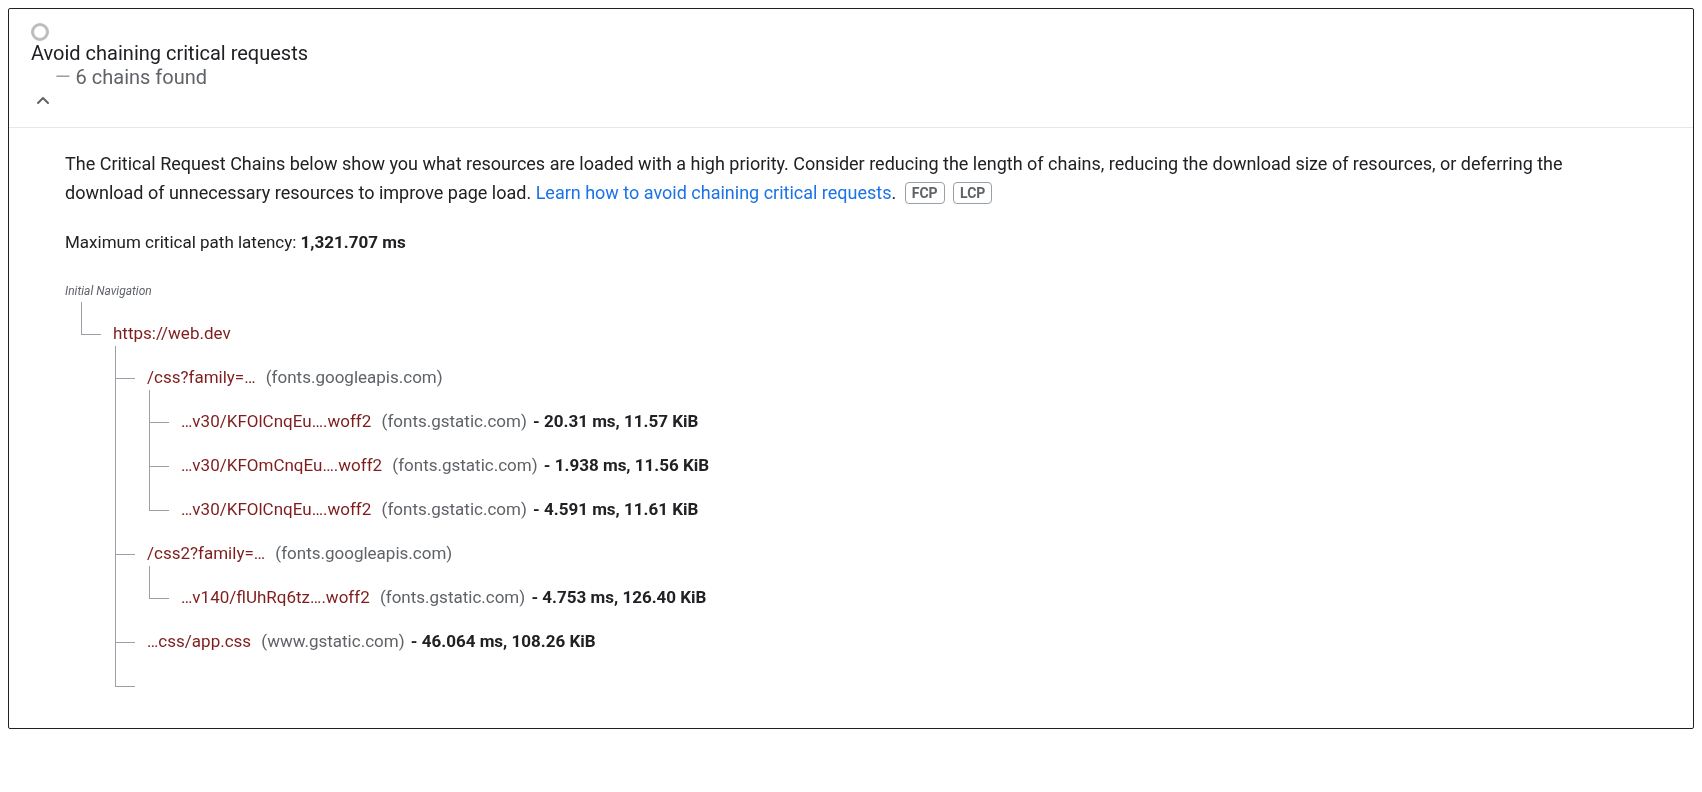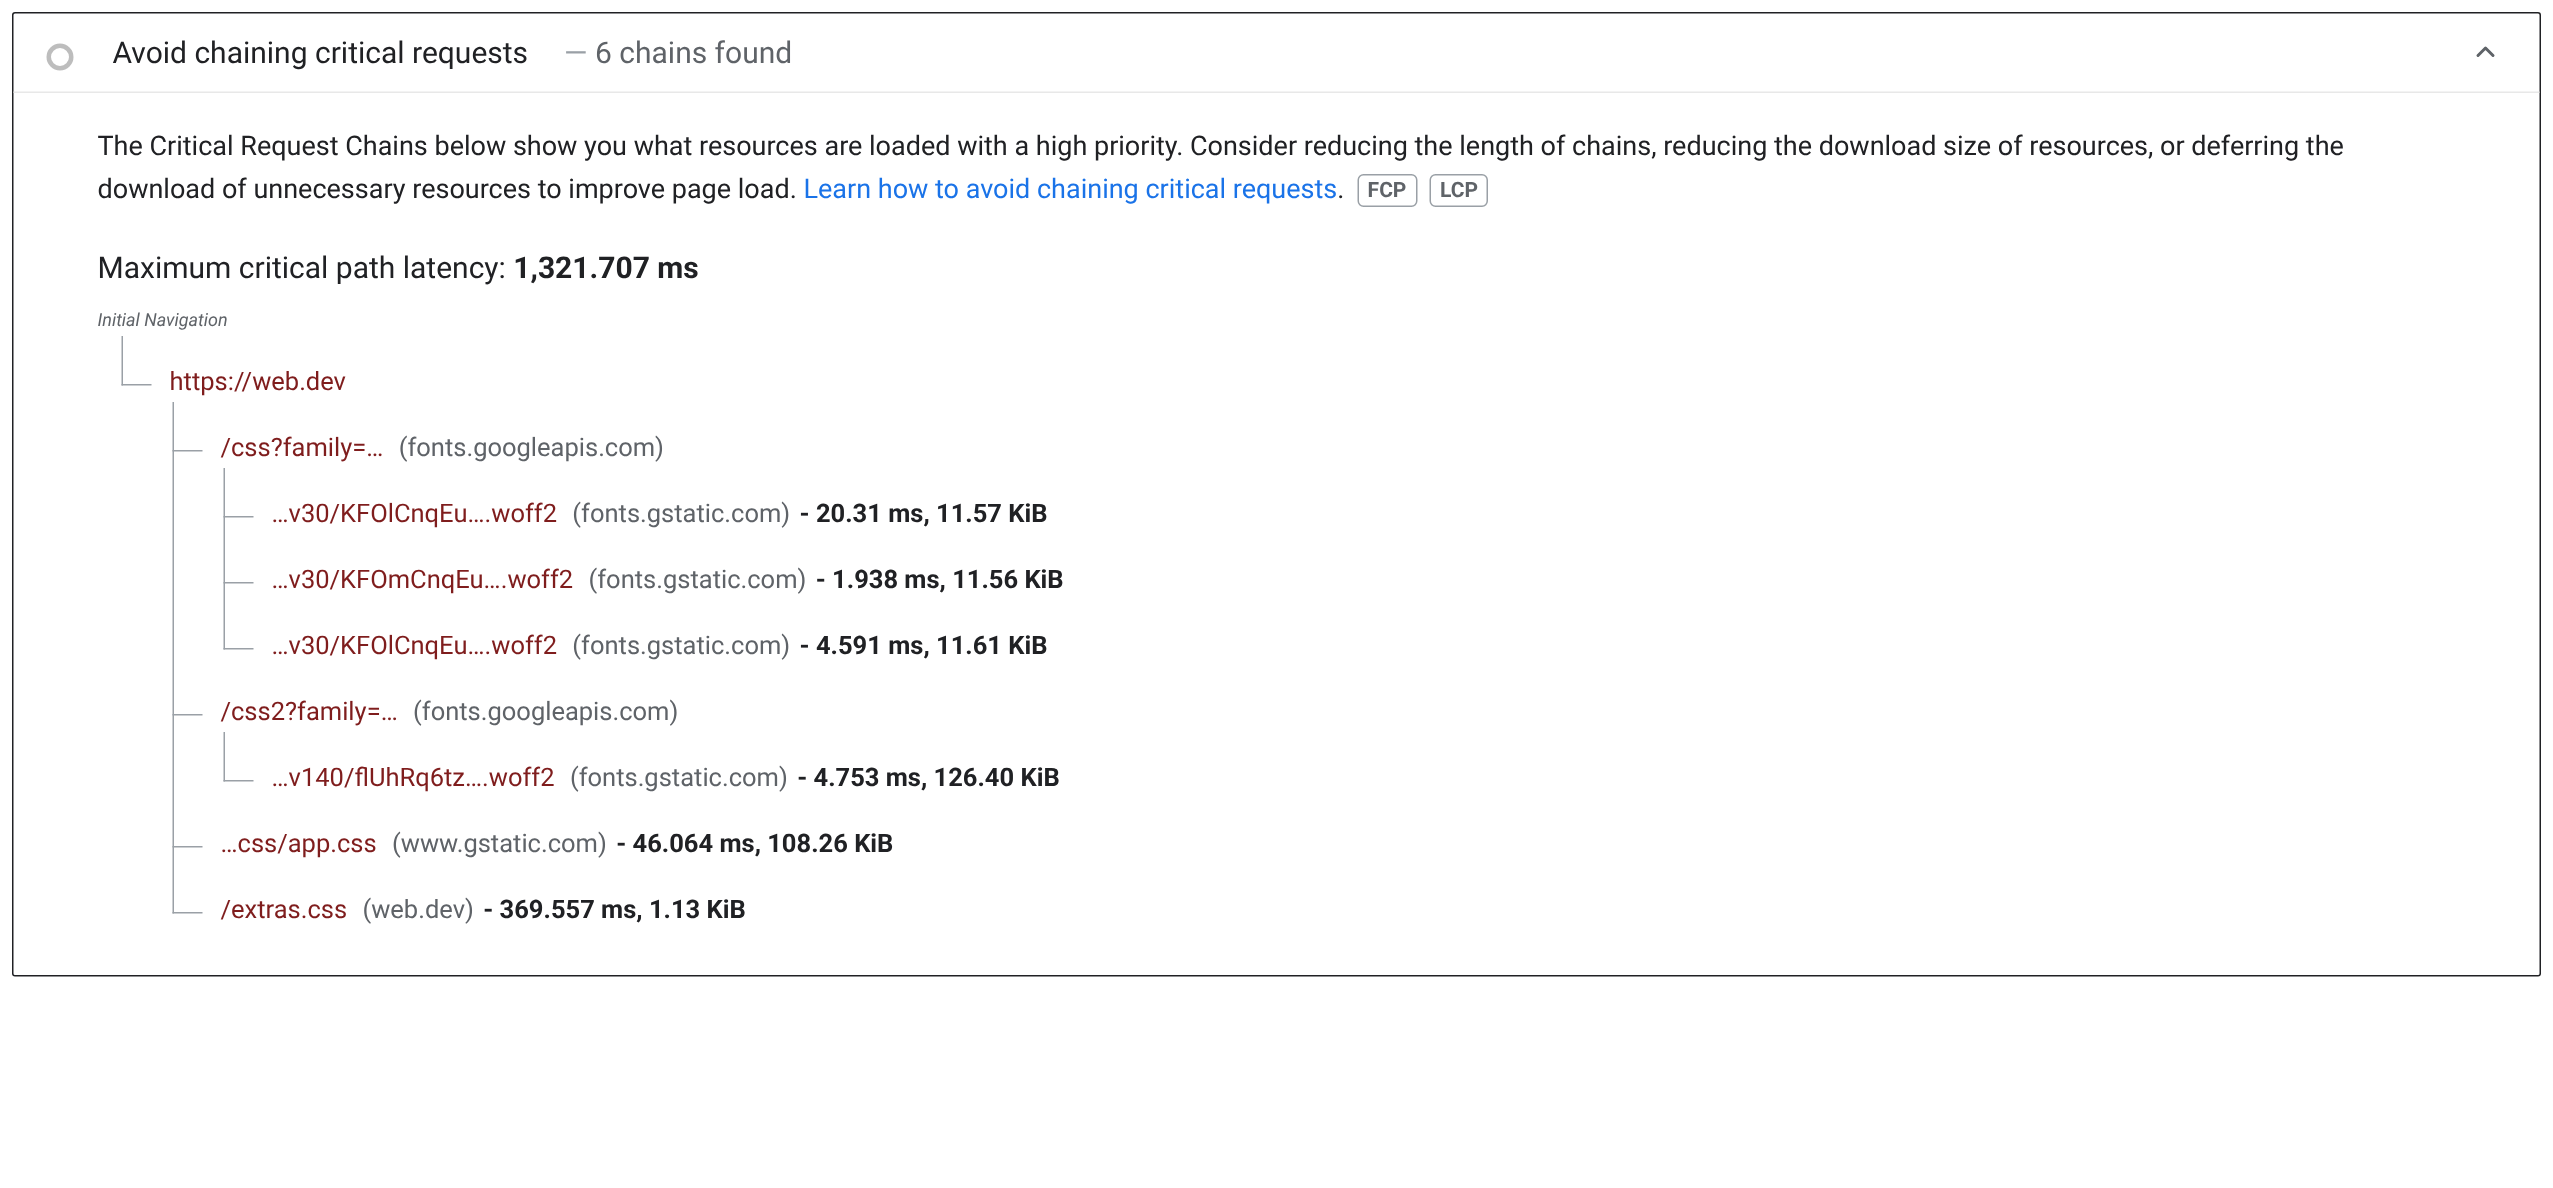--- a/index.html
+++ b/index.html
@@ -12,24 +12,25 @@
     color: #202124;
     padding: 8px;
     font-size: 16px;
   }
   .audit-card {
     border: 1px solid #202124;
     border-radius: 2px;
   }
   .audit-header {
     display: flex;
-    align-items: flex-end;
+    align-items: flex-start;
     padding: 14px 24px 14px 22px;
     border-bottom: 1px solid #e8e8e8;
     cursor: pointer;
+    flex-direction: column;
   }
   .status-ring {
     width: 18px;
     height: 18px;
     border: 3px solid #bdbdbd;
     border-radius: 50%;
     flex: 0 0 auto;
     margin-right: 26px;
   }
   .audit-title {
@@ -70,23 +71,23 @@
     line-height: 1;
     color: #5f6368;
     border: 1px solid #9aa0a6;
     border-radius: 4px;
     padding: 3px 6px;
     margin-left: 4px;
     vertical-align: 1px;
     font-weight: 700;
   }
   .latency {
-    font-size: 20px;
-    color: #202124;
-    margin-bottom: 16px;
+    font-size: 17px;
+    color: #202124;
+    margin-bottom: 32px;
   }
   .latency .value { font-weight: 700; }
   .root-label {
     font-size: 12px;
     font-style: italic;
     color: #5f6368;
     margin-bottom: 4px;
   }
   .crc-tree {
     font-size: 17px;
@@ -269,22 +270,17 @@
         <div class="node-text">
           <span class="node-url">…css/app.css</span>
           <span class="node-host">(www.gstatic.com)</span>
           <span class="node-stats">- 46.064 ms, 108.26 KiB</span>
         </div>
       </div>
 
       <div class="crc-row">
         <div class="seg"></div>
         <div class="seg last"></div>
-        <div class="node-text">
-          <span class="node-url">/extras.css</span>
-          <span class="node-host">(web.dev)</span>
-          <span class="node-stats">- 369.557 ms, 1.13 KiB</span>
-        </div>
       </div>
 
     </div>
   </div>
 </div>
 
 </body></html>

